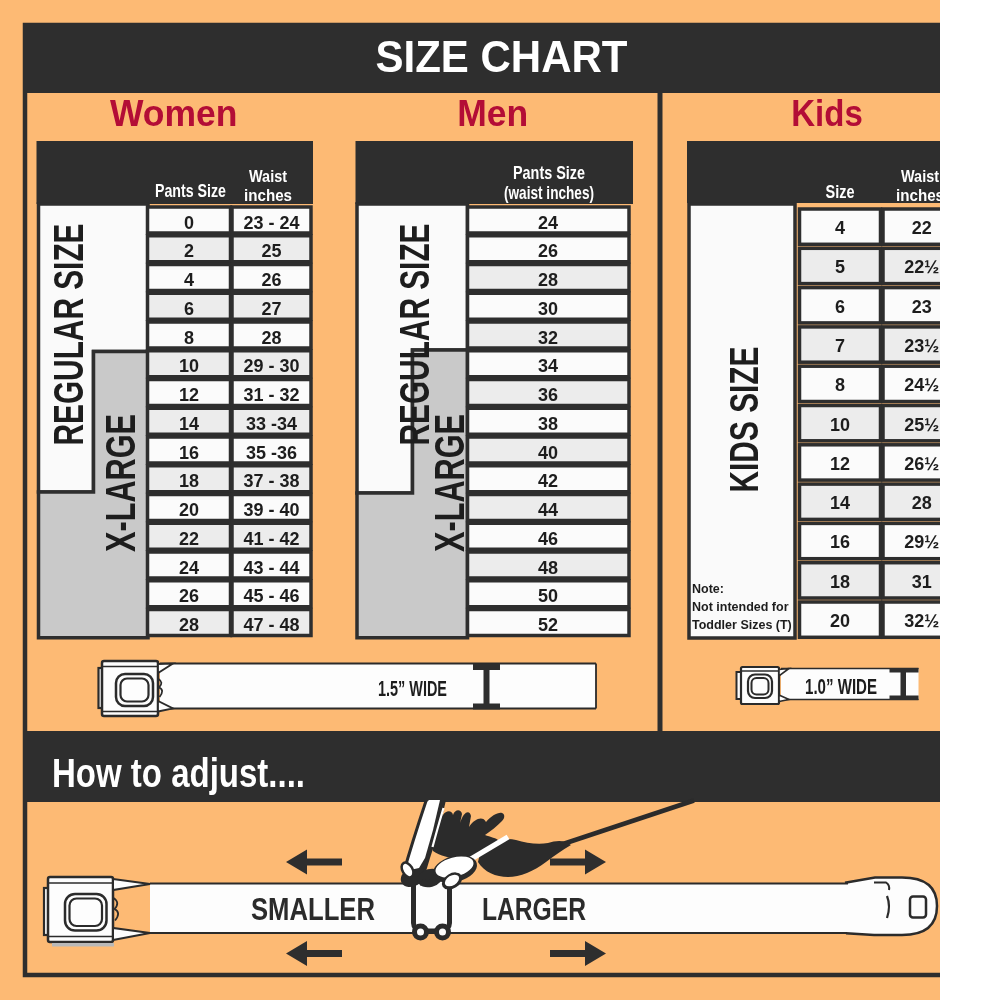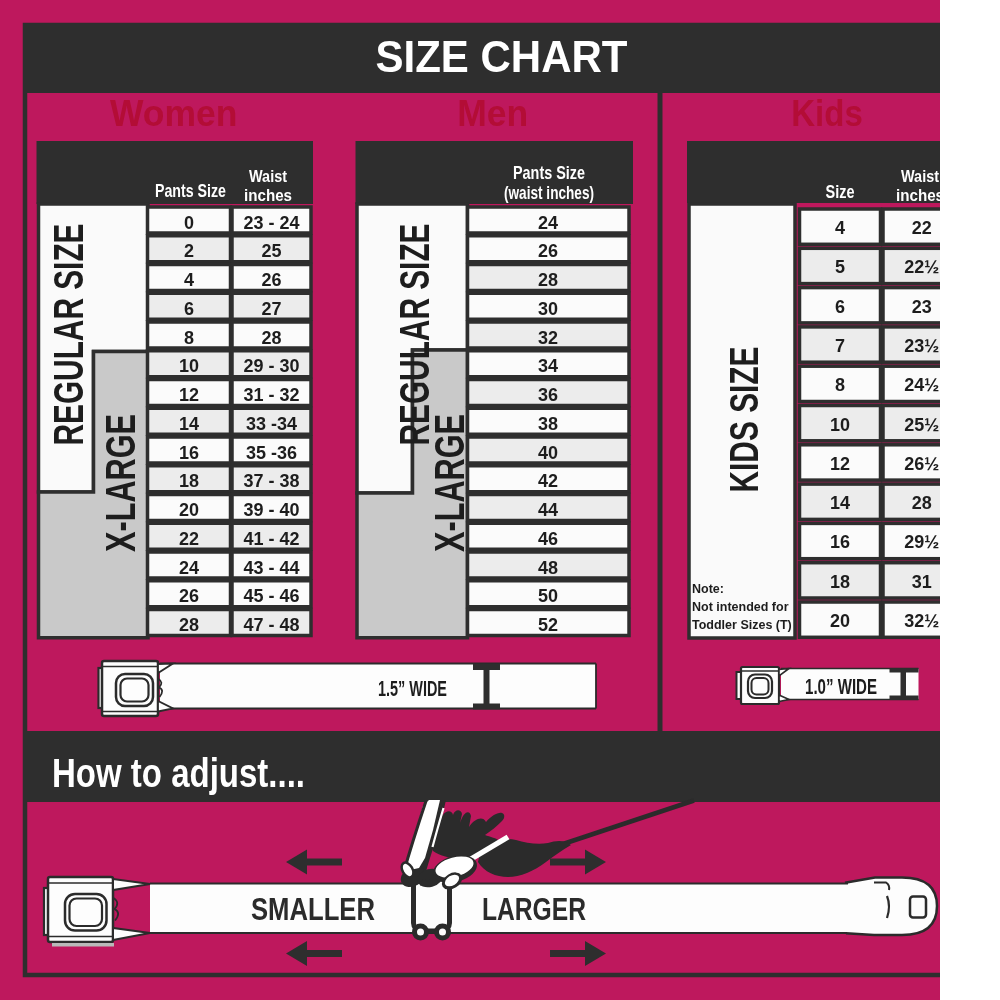--- a/index.html
+++ b/index.html
@@ -1,16 +1,16 @@
 <!DOCTYPE html>
 <html><head>
 <meta charset="utf-8">
 <style>
 html,body{margin:0;padding:0;background:#ffffff;}
-#page{position:relative;width:940px;height:1000px;background:#be185d;overflow:hidden;}
+#page{position:relative;width:940px;height:1000px;background:#fdba74;overflow:hidden;}
 </style>
 </head>
 <body>
 
 <div id="page">
 <svg width="1000" height="1000" viewBox="0 0 1000 1000">
 
 <rect x="25" y="25" width="950" height="950" fill="none" stroke="#2e2e2e" stroke-width="4.5"></rect>
 
 <rect x="23" y="23" width="954" height="70" fill="#2e2e2e"></rect>

